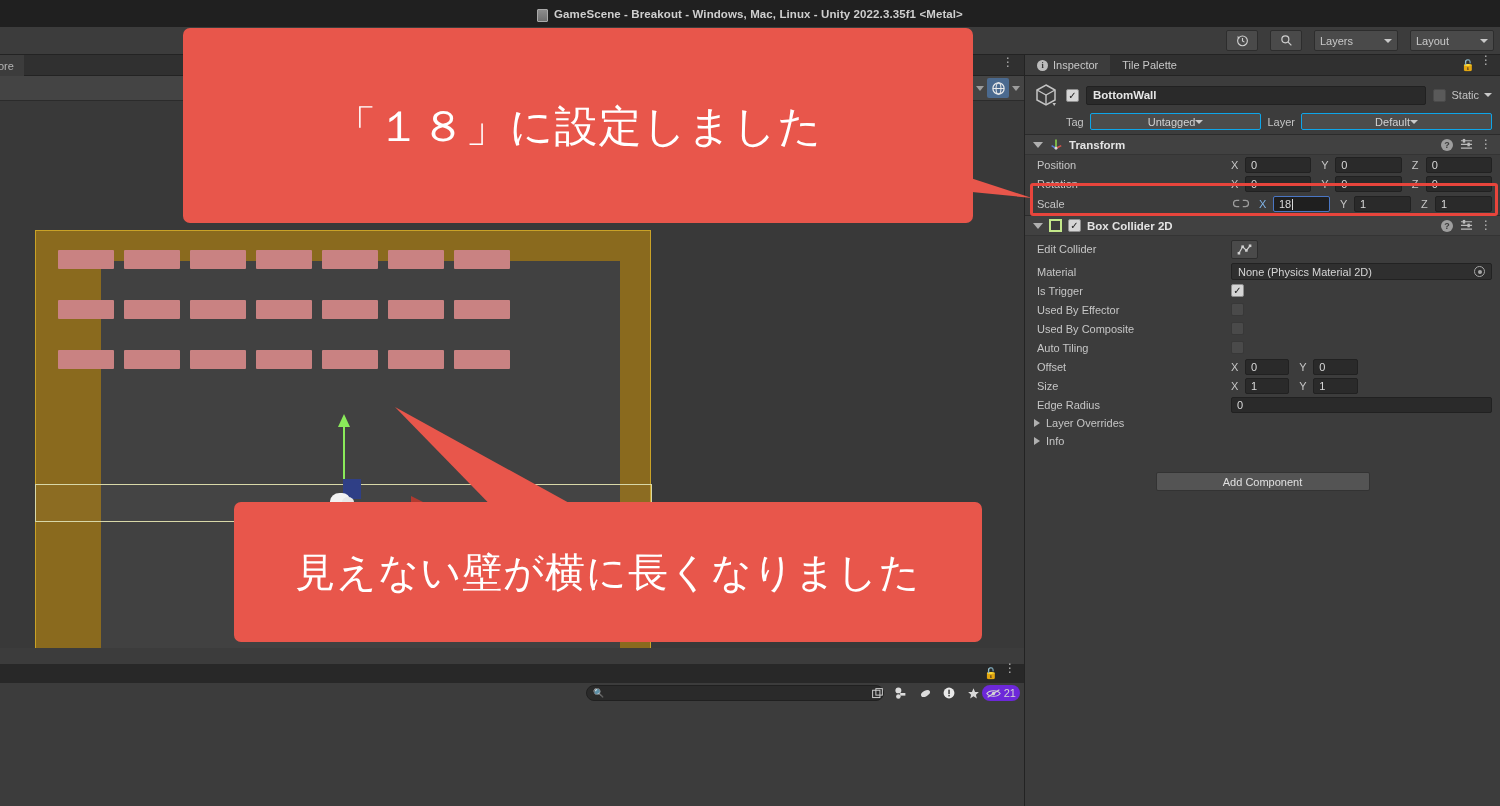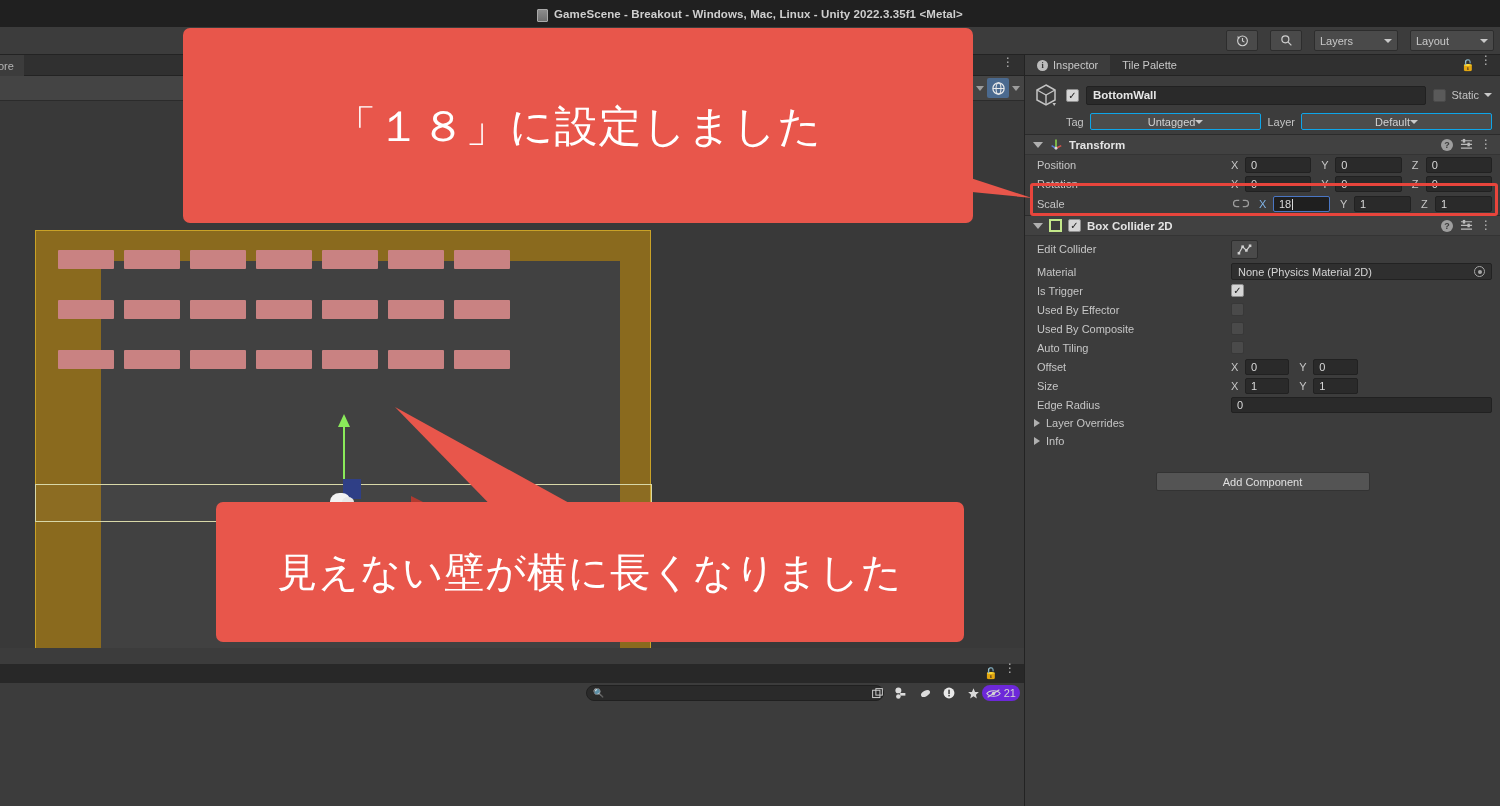--- a/index.html
+++ b/index.html
@@ -254,21 +254,21 @@
   }
 
   
   .callout{
     position:absolute; background:#e8564b; border-radius:7px; color:#ffffff;
     display:flex; flex-direction:column; align-items:center; justify-content:center;
     text-align:center;
   }
   #callout1{ left:183px; top:28px; width:790px; height:195px; }
   #callout1 .ln{ font-size:43px; line-height:62px; letter-spacing:1px; }
-  #callout2{ left:216px; top:502px; width:748px; height:140px; }
+  #callout2{ left:234px; top:502px; width:748px; height:140px; }
   #callout2 .ln{ font-size:40px; line-height:50px; letter-spacing:1px; }
 
   .arrow-svg{ position:absolute; left:0; top:0; width:1500px; height:806px; pointer-events:none; }
 </style>
 </head>
 <body>
 
 <div id="app">
 
   <div class="titlebar">

